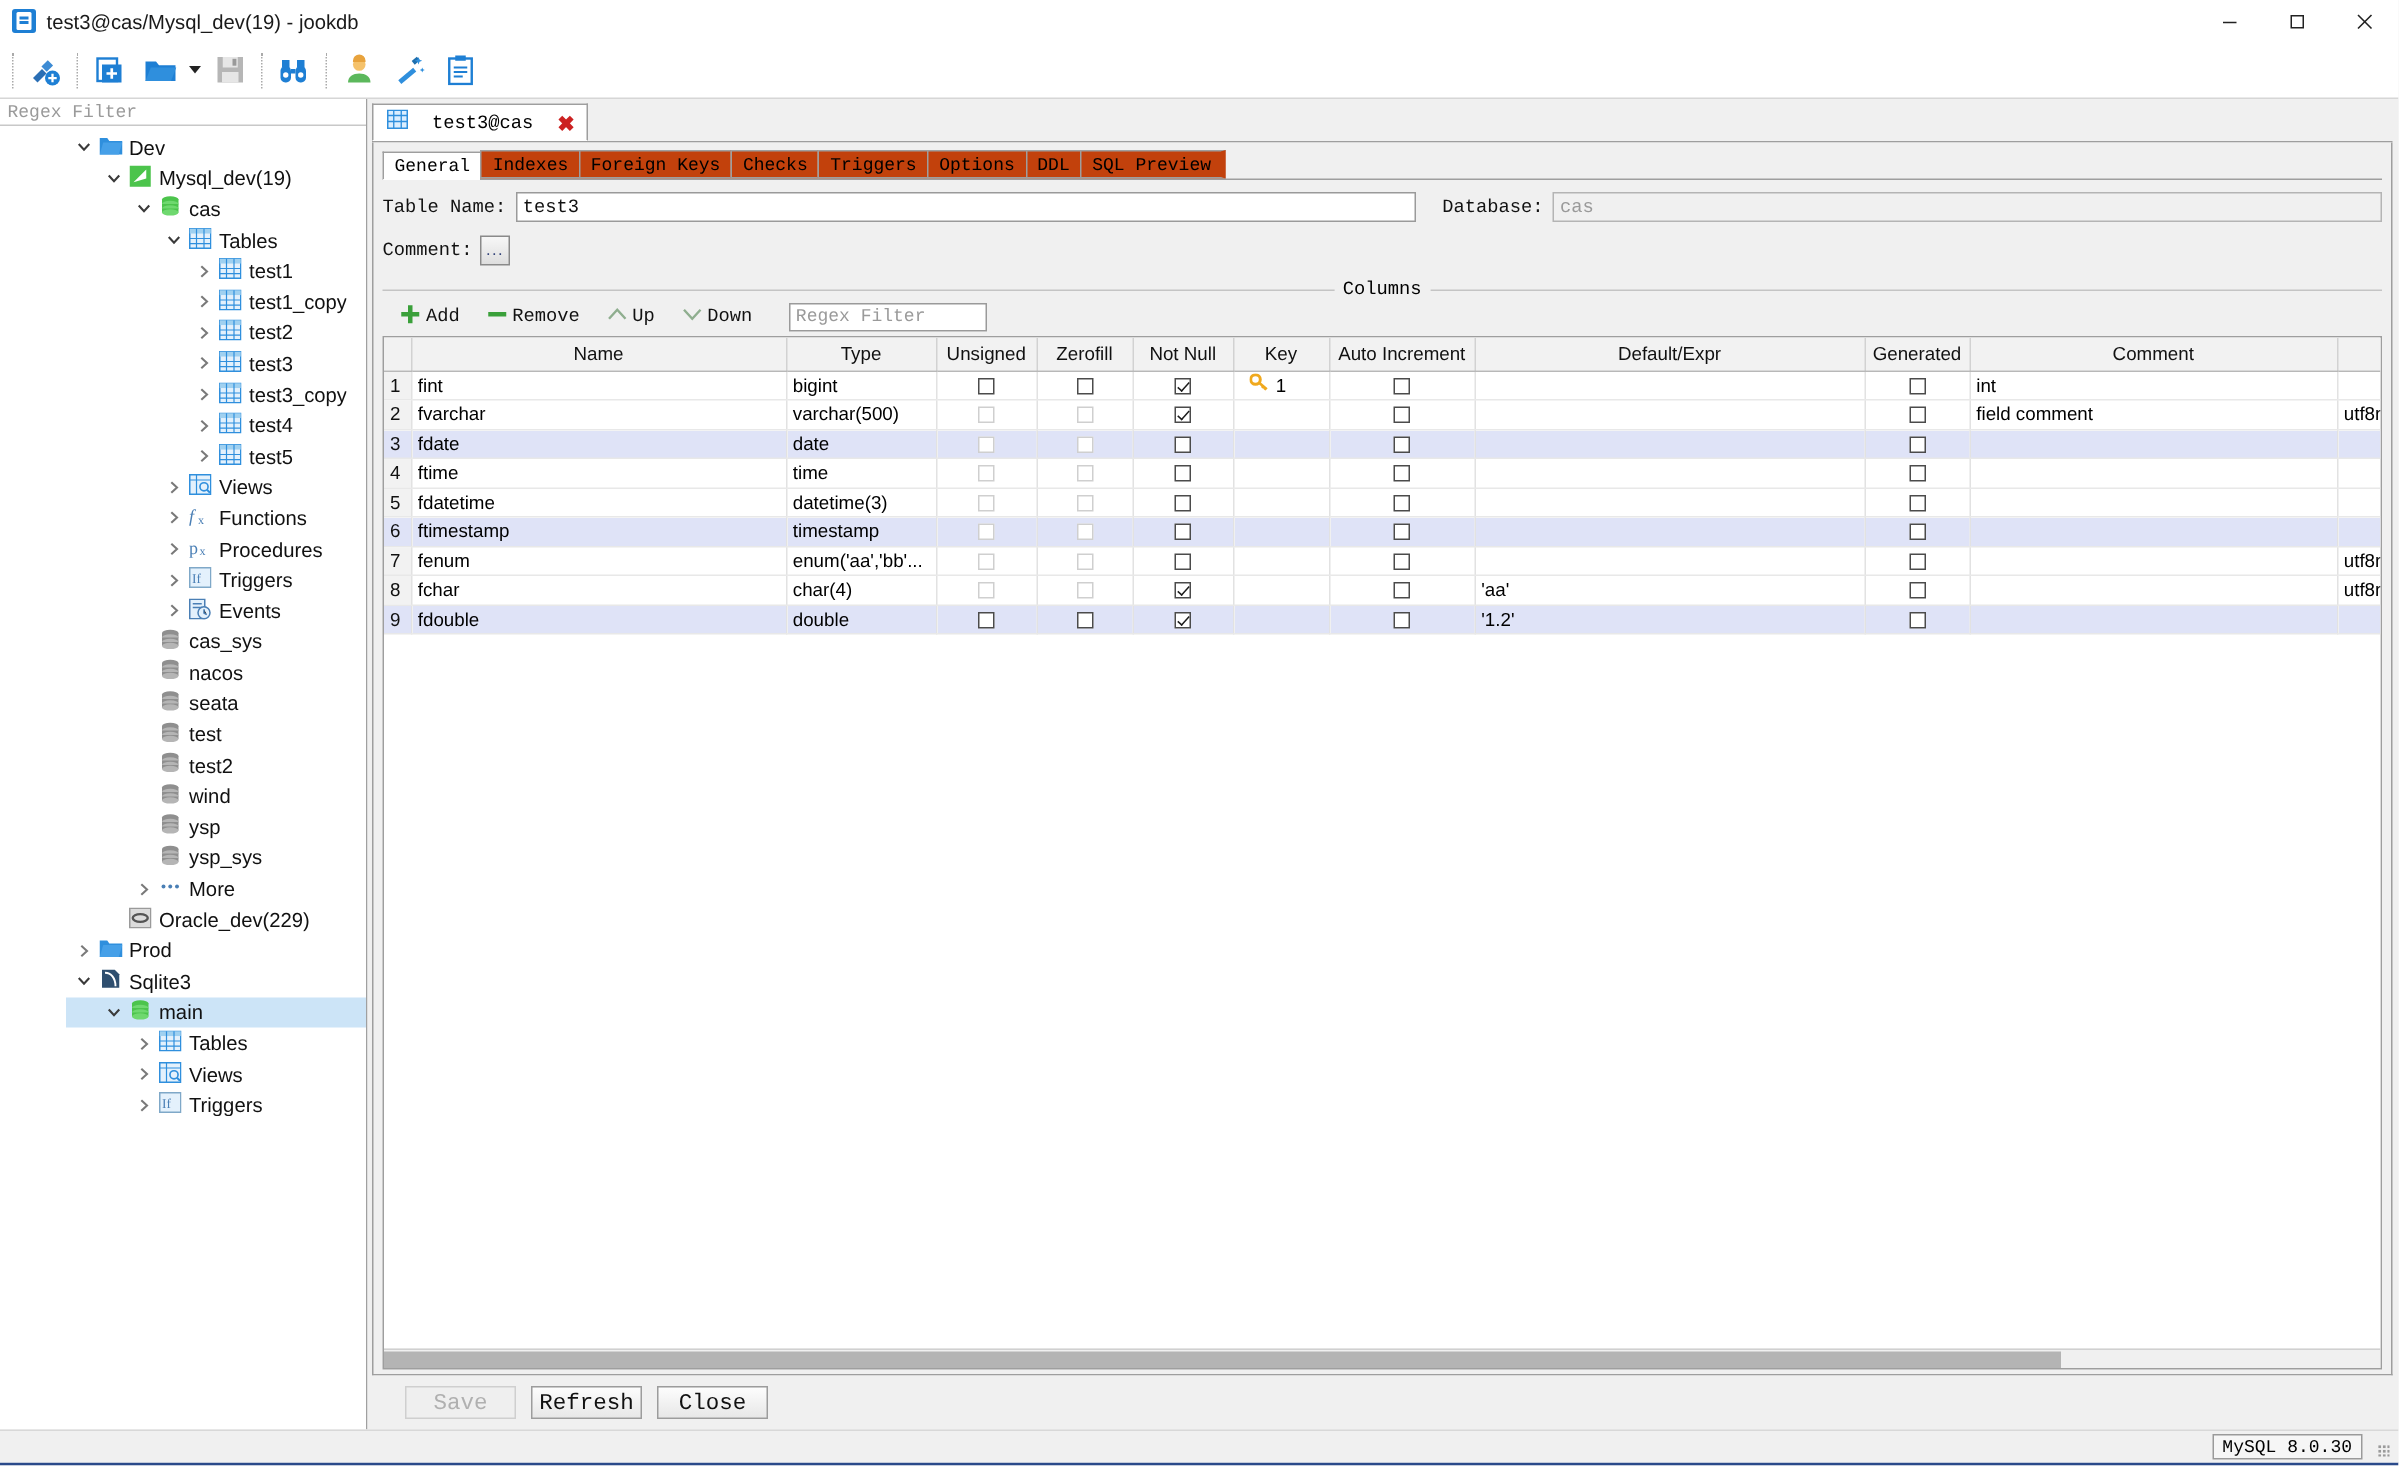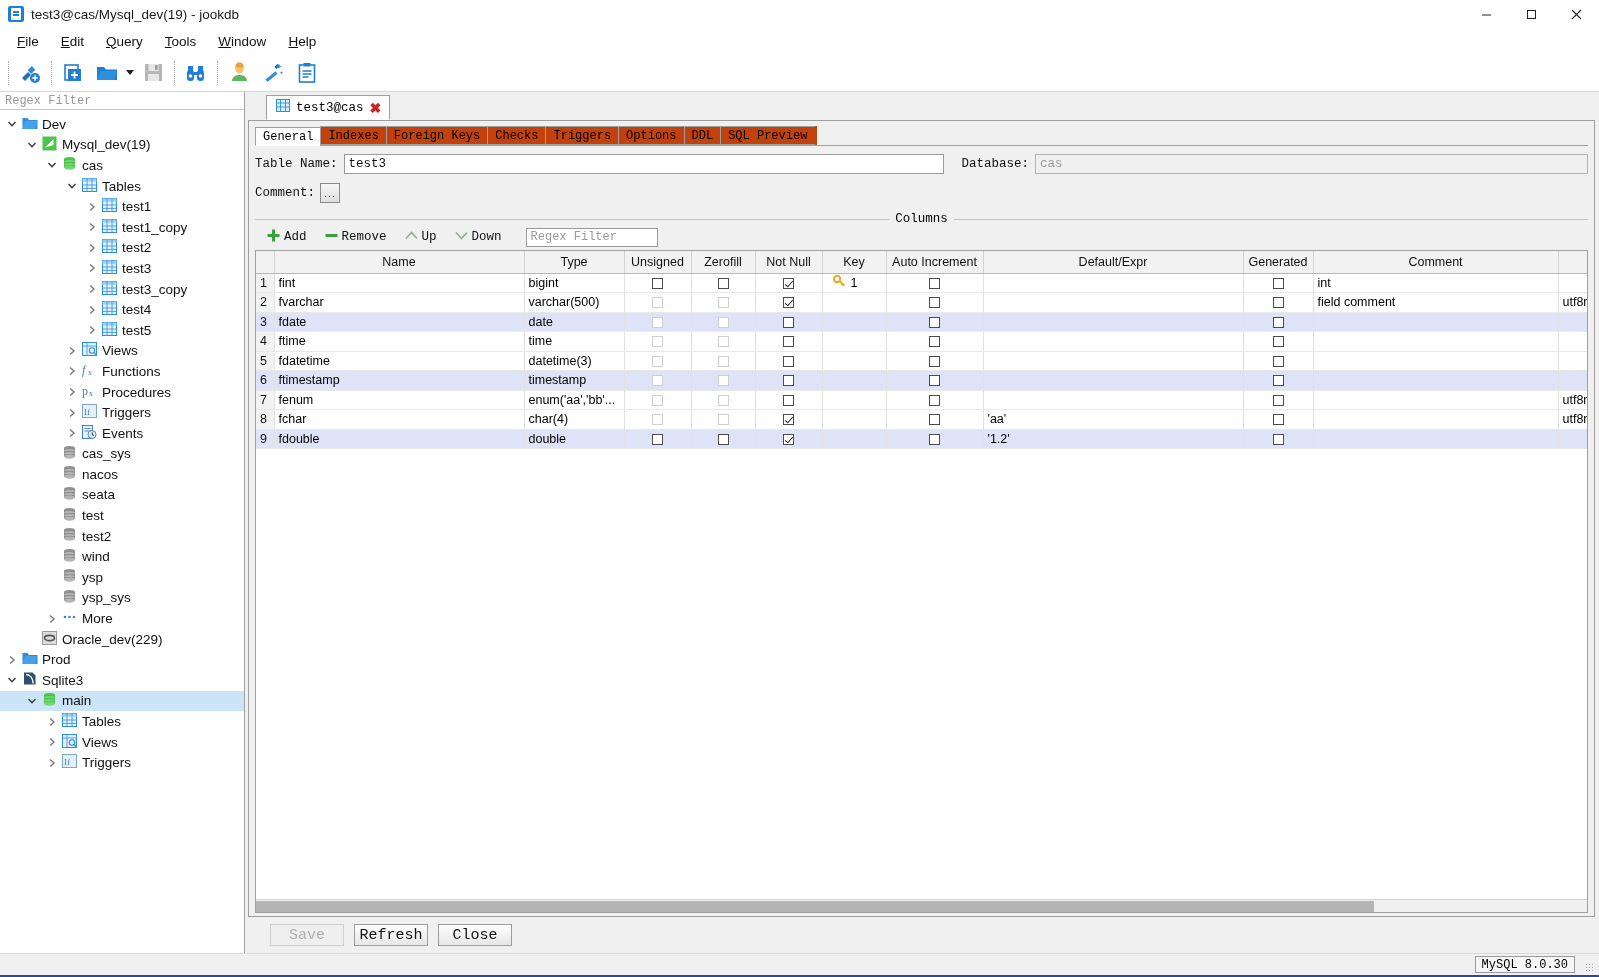--- a/index.html
+++ b/index.html
@@ -51,38 +51,38 @@
 
   
   .sidebar { width: 245px; flex: 0 0 245px; display: flex; flex-direction: column;
              background: #fff; border-right: 1px solid #a0a0a0; }
   .filter-box { height: 18px; flex: 0 0 18px; border-bottom: 1px solid #c8c8c8;
                 display: flex; align-items: center; padding-left: 5px;
                 font-family: "Liberation Mono", monospace; font-size: 12px;
                 color: #9a9a9a; background: #fff; }
   .tree { flex: 1; overflow: hidden; padding-top: 4px; background: #fff; }
   .tnode { height: 20.6px; display: flex; align-items: center; white-space: nowrap;
-           font-size: 13.5px; color: #111; }
+           font-size: 13.5px; color: #111; margin-left: 44px; }
   .tnode.sel { background: #cce4f7; }
   .twist { width: 16px; flex: 0 0 16px; display: flex; align-items: center;
            justify-content: center; color: #555; font-size: 10px; }
   .twist svg { display: block; }
   .ticon { width: 19px; flex: 0 0 19px; display: flex; align-items: center;
            justify-content: center; margin-right: 3px; }
   .tlabel { overflow: hidden; text-overflow: ellipsis; }
 
   
   .main { flex: 1; min-width: 0; display: flex; flex-direction: column;
           background: #f0f0f0; padding: 3px 4px 0 3px; }
   .tabstrip { height: 26px; flex: 0 0 26px; display: flex; align-items: flex-end;
               border-bottom: 1px solid #9e9e9e; }
-  .doc-tab { height: 25px; display: flex; align-items: center; gap: 6px;
+  .doc-tab { height: 25px; display: flex; align-items: center; gap: 16px;
              padding: 0 8px 0 9px; background: #fff;
              border: 1px solid #9e9e9e; border-bottom: 1px solid #fff;
-             font-family: "Liberation Mono", monospace; font-size: 12.5px; margin-left: 18px; }
+             font-family: "Liberation Mono", monospace; font-size: 12.5px; }
   .tab-close { color: #cc2222; font-weight: bold; font-size: 14px; line-height: 1;
                font-family: "Liberation Sans", sans-serif; }
 
   .editor { flex: 1; min-height: 0; background: #f0f0f0;
             border: 1px solid #9e9e9e; border-top: none;
             display: flex; flex-direction: column; padding: 5px 6px 0 6px; }
 
   .subtabs { height: 20px; flex: 0 0 20px; display: flex; align-items: flex-end;
              border-bottom: 1px solid #9e9e9e; }
   .subtab { height: 19px; padding: 0 7px; display: flex; align-items: center;
@@ -194,28 +194,20 @@
       </div>
       <div class="win-btn close">
         <svg width="11" height="11" viewBox="0 0 11 11">
             <line x1="1" y1="1" x2="10" y2="10" stroke="currentColor" stroke-width="1.1"></line>
             <line x1="10" y1="1" x2="1" y2="10" stroke="currentColor" stroke-width="1.1"></line>
           </svg>
       </div>
     </div>
   </div>
 
-  <div class="menubar">
-    <div class="menu-item"><u>F</u><span>ile</span></div>
-    <div class="menu-item"><u>E</u><span>dit</span></div>
-    <div class="menu-item"><u>Q</u><span>uery</span></div>
-    <div class="menu-item"><u>T</u><span>ools</span></div>
-    <div class="menu-item"><u>W</u><span>indow</span></div>
-    <div class="menu-item"><u>H</u><span>elp</span></div>
-  </div>
 
   <div class="toolbar">
     <div class="tb-sep"></div>
     <div class="tb-btn">
       <svg width="22" height="22" viewBox="0 0 22 22">
         <path d="M3 16 L9 10 L12 13 L6 19 Z" fill="#2a6fb5"></path>
         <rect x="10" y="5" width="5" height="6" transform="rotate(45 12.5 8)" fill="#3d8bd4"></rect>
         <circle cx="16" cy="16" r="5" fill="#1e7fd4"></circle>
         <path d="M16 13.2v5.6M13.2 16h5.6" stroke="#fff" stroke-width="1.5"></path>
       </svg>

